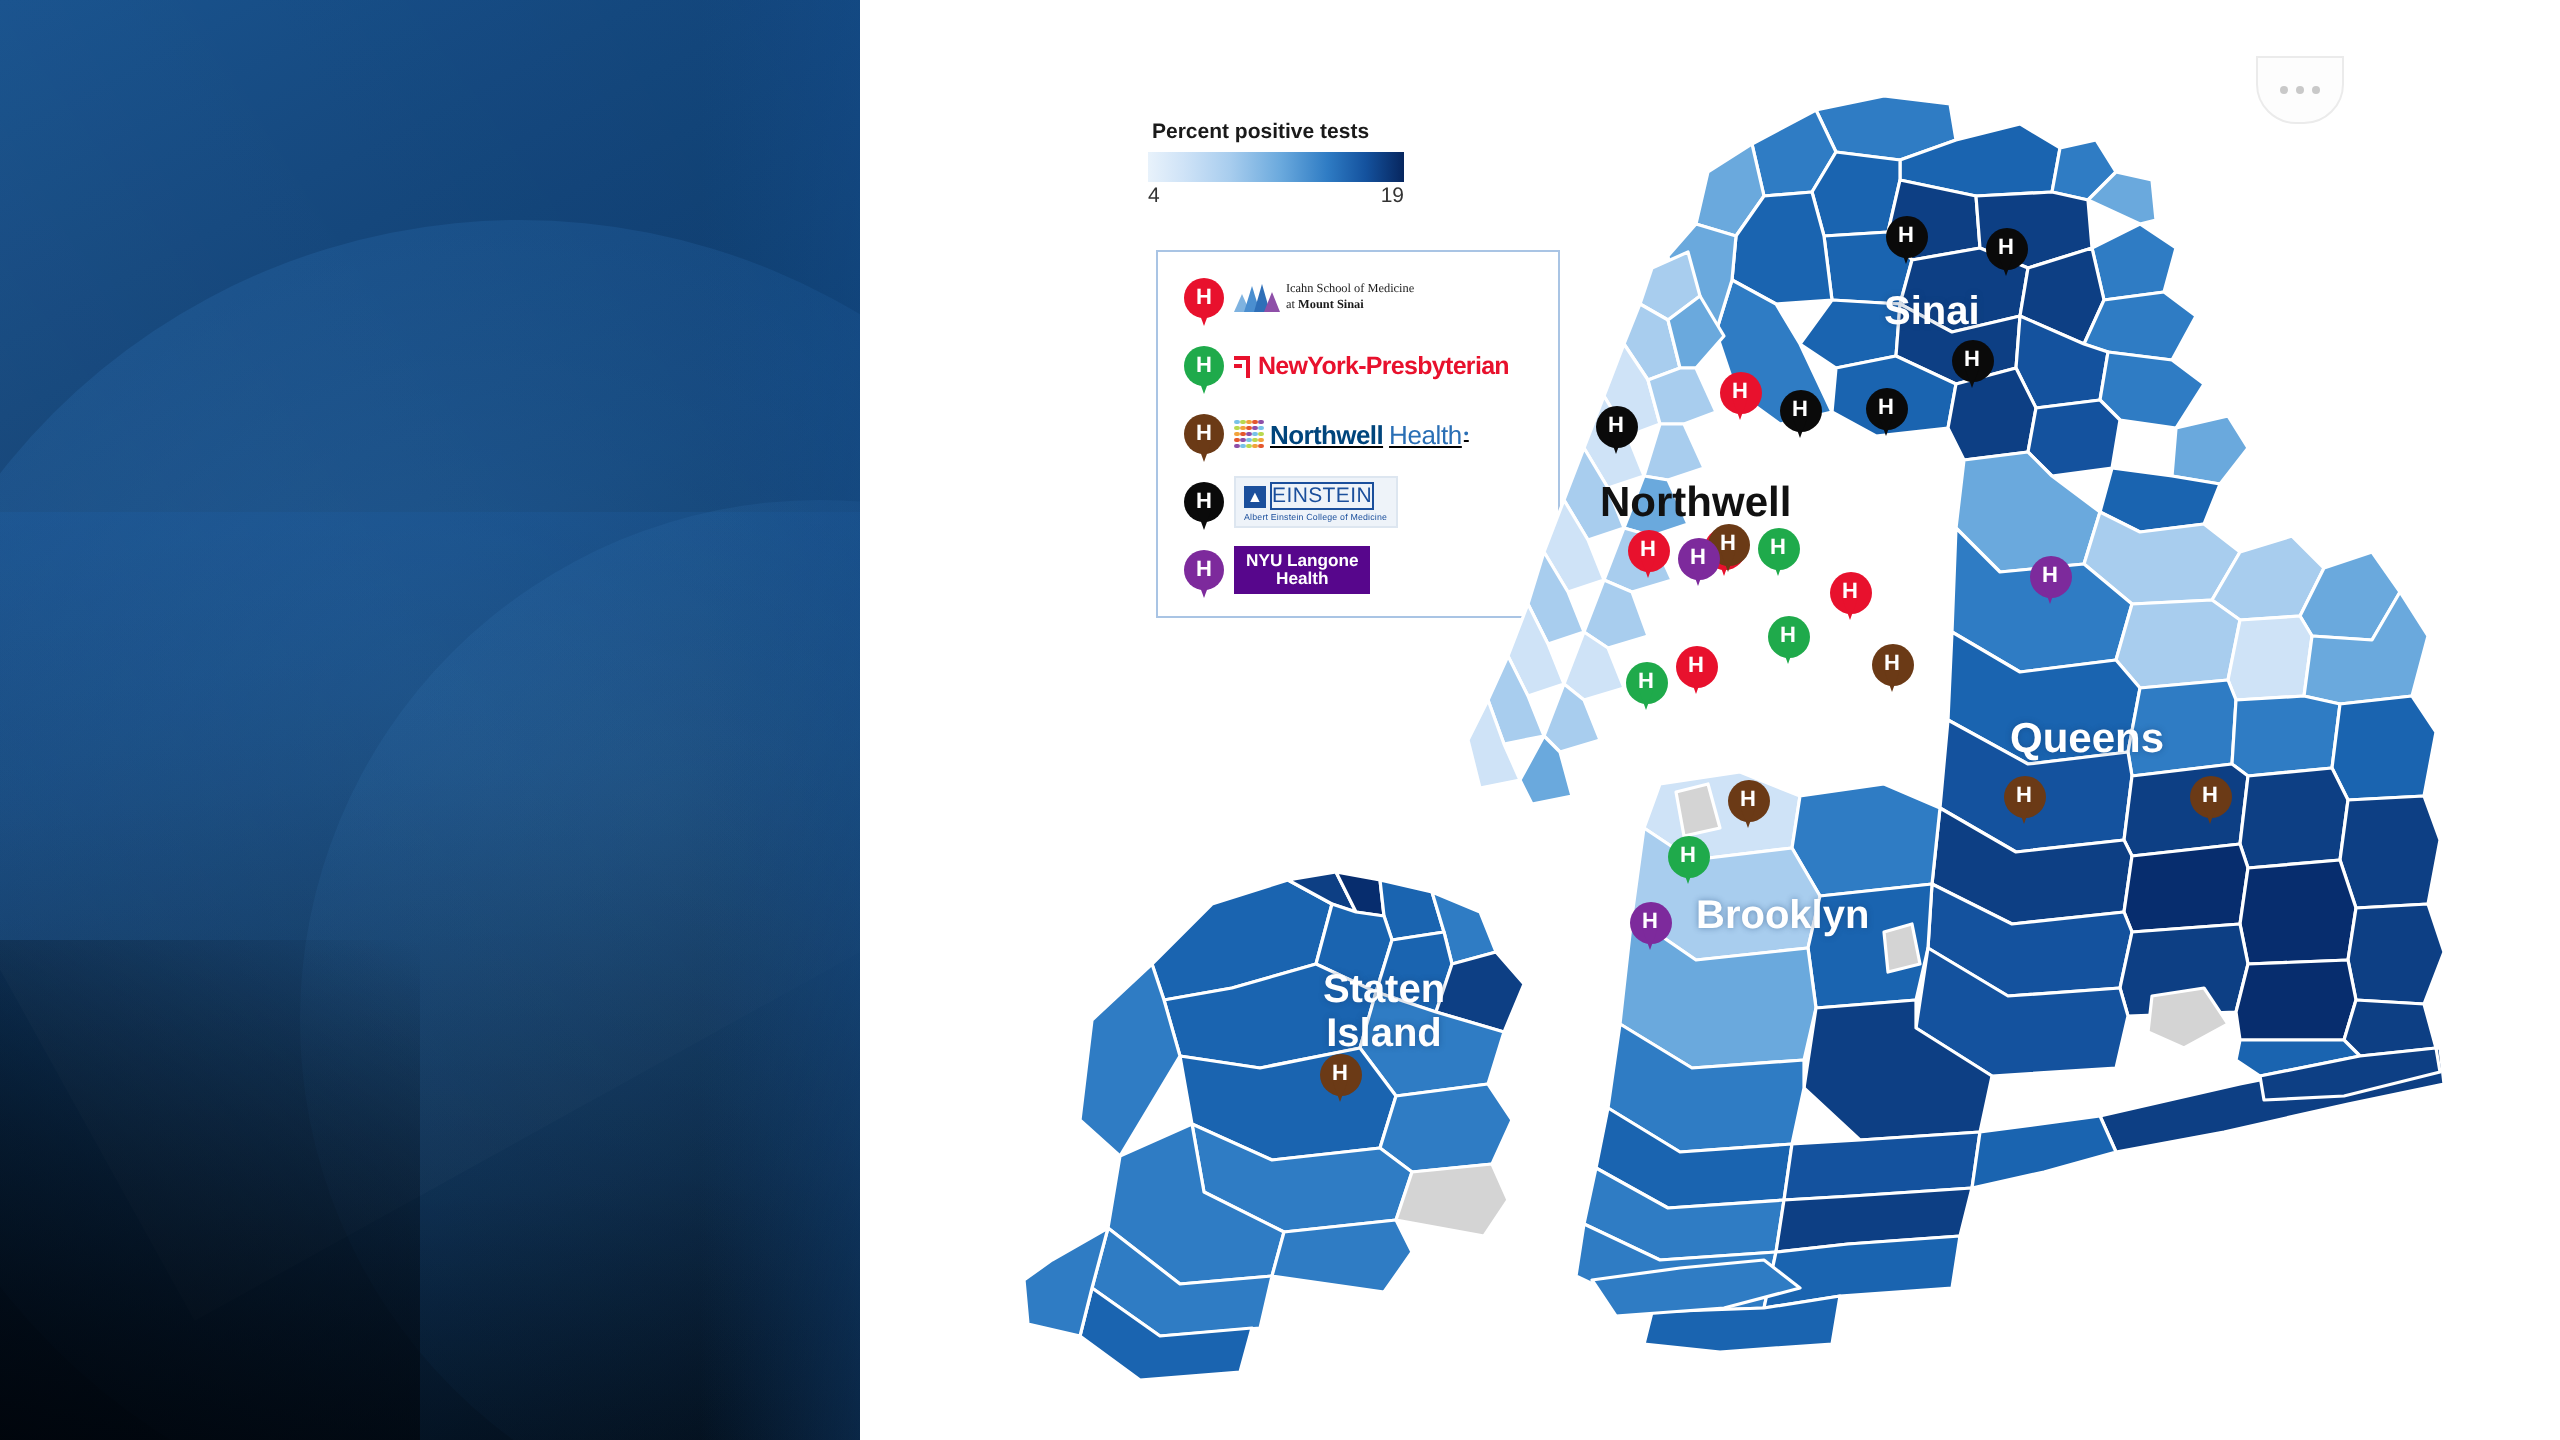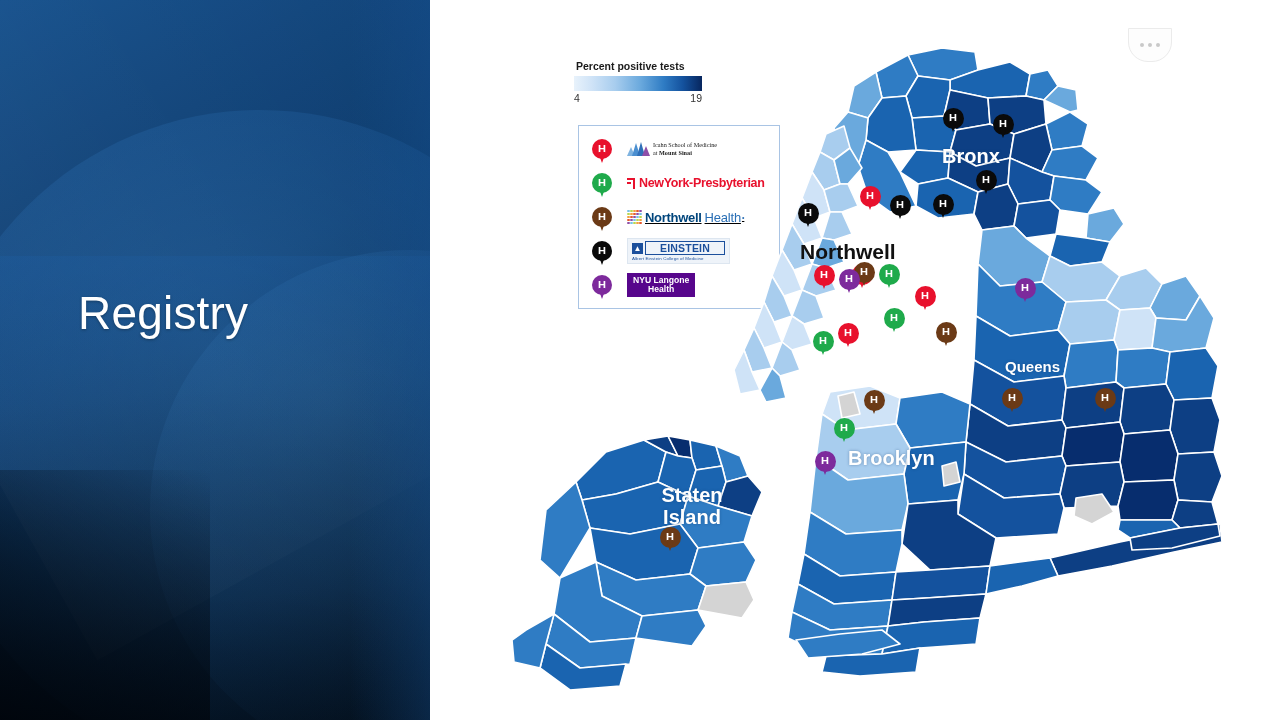--- a/index.html
+++ b/index.html
@@ -50,21 +50,21 @@
   #scale-legend .sl-title{font-size:10.5px;font-weight:bold;color:#1a1a1a;margin:0 0 4px 2px;}
   #scale-bar{width:128px;height:15px;
       background:linear-gradient(90deg,#e8f2fb 0%,#cfe3f7 14%,#a8cdee 32%,#6aa9dd 52%,#2f7cc4 70%,#14529e 85%,#07265e 100%);}
   #scale-ticks{display:flex;justify-content:space-between;width:128px;font-size:10.5px;color:#333;margin-top:1px;}
 
   
   #hosp-legend{position:absolute;left:148px;top:125px;width:202px;height:184px;
       border:1px solid #a9c4e4;background:#ffffff;box-sizing:border-box;padding:6px 0 0 8px;}
   .hl-row{display:flex;align-items:center;height:34px;}
   .hl-pinwrap{width:30px;display:flex;justify-content:center;align-items:center;}
-  .hl-logo{margin-left:10px;display:flex;align-items:center;}
+  .hl-logo{margin-left:0;display:flex;align-items:center;}
 
   
   .pin{position:relative;display:inline-block;}
   .pin .bulb{width:var(--w);height:var(--w);border-radius:50% 50% 50% 50%;
       background:var(--c);display:flex;align-items:center;justify-content:center;
       font-weight:bold;color:#fff;box-sizing:border-box;}
   .pin .bulb span{font-size:var(--f);line-height:1;}
   .pin .tail{position:absolute;left:50%;top:calc(var(--w) * 0.66);
       width:0;height:0;transform:translateX(-50%);
       border-left:calc(var(--w)*0.20) solid transparent;
@@ -89,22 +89,22 @@
       grid-template-columns:repeat(5,1fr);grid-template-rows:repeat(5,1fr);gap:.5px;}
   .lg-nw .dots i{display:block;border-radius:50%;}
   .lg-nw .t1{font-size:13px;font-weight:bold;color:#00457c;letter-spacing:-.3px;}
   .lg-nw .t2{font-size:13px;font-weight:400;color:#2a6fb5;margin-left:3px;letter-spacing:-.2px;}
   .lg-nw .t3{font-size:7px;color:#2a6fb5;margin-left:1px;}
 
   .lg-ein{background:#eef3f9;border:1px solid #dde6f0;padding:2px 4px;}
   .lg-ein .top{display:flex;align-items:center;}
   .lg-ein .glyph{width:11px;height:11px;background:#1b4f9c;margin-right:2px;
       display:flex;align-items:center;justify-content:center;color:#fff;font-size:8px;font-weight:bold;}
-  .lg-ein .nm{font-size:10.5px;font-weight:bold;color:#1b4f9c;letter-spacing:.2px;
-      border:1.3px solid #1b4f9c;padding:0 14px;}
+  .lg-ein .nm{font-size:10.5px;font-weight:normal;color:#1b4f9c;letter-spacing:.2px;
+      border:1.3px solid #1b4f9c;padding:0 0;}
   .lg-ein .sub{font-size:4.4px;color:#1b4f9c;margin-top:1px;letter-spacing:.1px;}
 
   .lg-nyu{background:#57068c;padding:3px 6px;display:flex;align-items:center;justify-content:center;}
   .lg-nyu .in{color:#fff;font-size:8.6px;font-weight:bold;line-height:1.05;text-align:center;}
   .lg-nyu .in .l2{display:block;}
 
   
   #map-svg{position:absolute;left:0;top:0;width:850px;height:720px;}
 
   
@@ -123,21 +123,20 @@
   <div id="left-panel">
     <div id="lp-diag"></div>
     <div id="lp-circle"></div>
     <div id="lp-circle2"></div>
     <div id="lp-band"></div>
     <div id="lp-darkcorner"></div>
     <div id="lp-rightedge"></div>
 
 
     <div id="registry-title">
-      <span class="tl">Registry</span>
     </div>
   </div>
 
   <div id="right-area">
 
 
     <div id="more-chip">
       <i></i>
       <i></i>
       <i></i>
@@ -410,23 +409,23 @@
         <path d="M276 586 L316 582 L324 600 L312 618 L268 610 Z" fill="#d4d4d4"></path>
         <path d="M130 578 L166 562 L172 596 L212 616 L206 638 L160 642 L124 614 Z" fill="#2f7cc4"></path>
         <path d="M212 616 L268 610 L276 626 L262 646 L206 638 Z" fill="#2f7cc4"></path>
         <path d="M124 614 L160 642 L206 638 L200 664 L150 668 L116 644 Z" fill="#2f7cc4"></path>
         <path d="M116 644 L150 668 L196 664 L190 686 L140 690 L110 668 Z" fill="#1a64b0"></path>
         <path d="M96 630 L124 614 L116 644 L110 668 L84 662 L82 640 Z" fill="#2f7cc4"></path>
         <path d="M146 482 L152 500 L160 528 L130 578 L110 560 L116 510 Z" fill="#2f7cc4"></path>
       </g>
     </svg>
 
-    <div class="boro light" style="left:512px;top:145px;font-size:20px;">Bronx</div>
+    <div class="boro light" style="left:512px;top:145px;font-size:20px;">Sinai</div>
     <div class="boro dark" style="left:370px;top:240px;font-size:21px;">Northwell</div>
-    <div class="boro light" style="left:575px;top:358px;font-size:15px;">Queens</div>
+    <div class="boro light" style="left:575px;top:358px;font-size:21px;">Queens</div>
     <div class="boro light" style="left:418px;top:447px;font-size:20px;">Brooklyn</div>
     <div class="boro light" style="left:222px;top:484px;font-size:20px;width:80px;line-height:1.1;text-align:center;">Staten<br>Island</div>
 
     <div id="map-pins">
         <div class="mpin" title="Albert Einstein College of Medicine" style="left: 512.5px; top: 107.5px;"><span class="pin" style="--c:#0a0a0a;--w:21px;--f:11px"><span class="tail"></span><span class="bulb">
               <span>H</span>
             </span></span></div>
         <div class="mpin" title="Albert Einstein College of Medicine" style="left: 562.5px; top: 113.5px;"><span class="pin" style="--c:#0a0a0a;--w:21px;--f:11px"><span class="tail"></span><span class="bulb">
               <span>H</span>
             </span></span></div>

